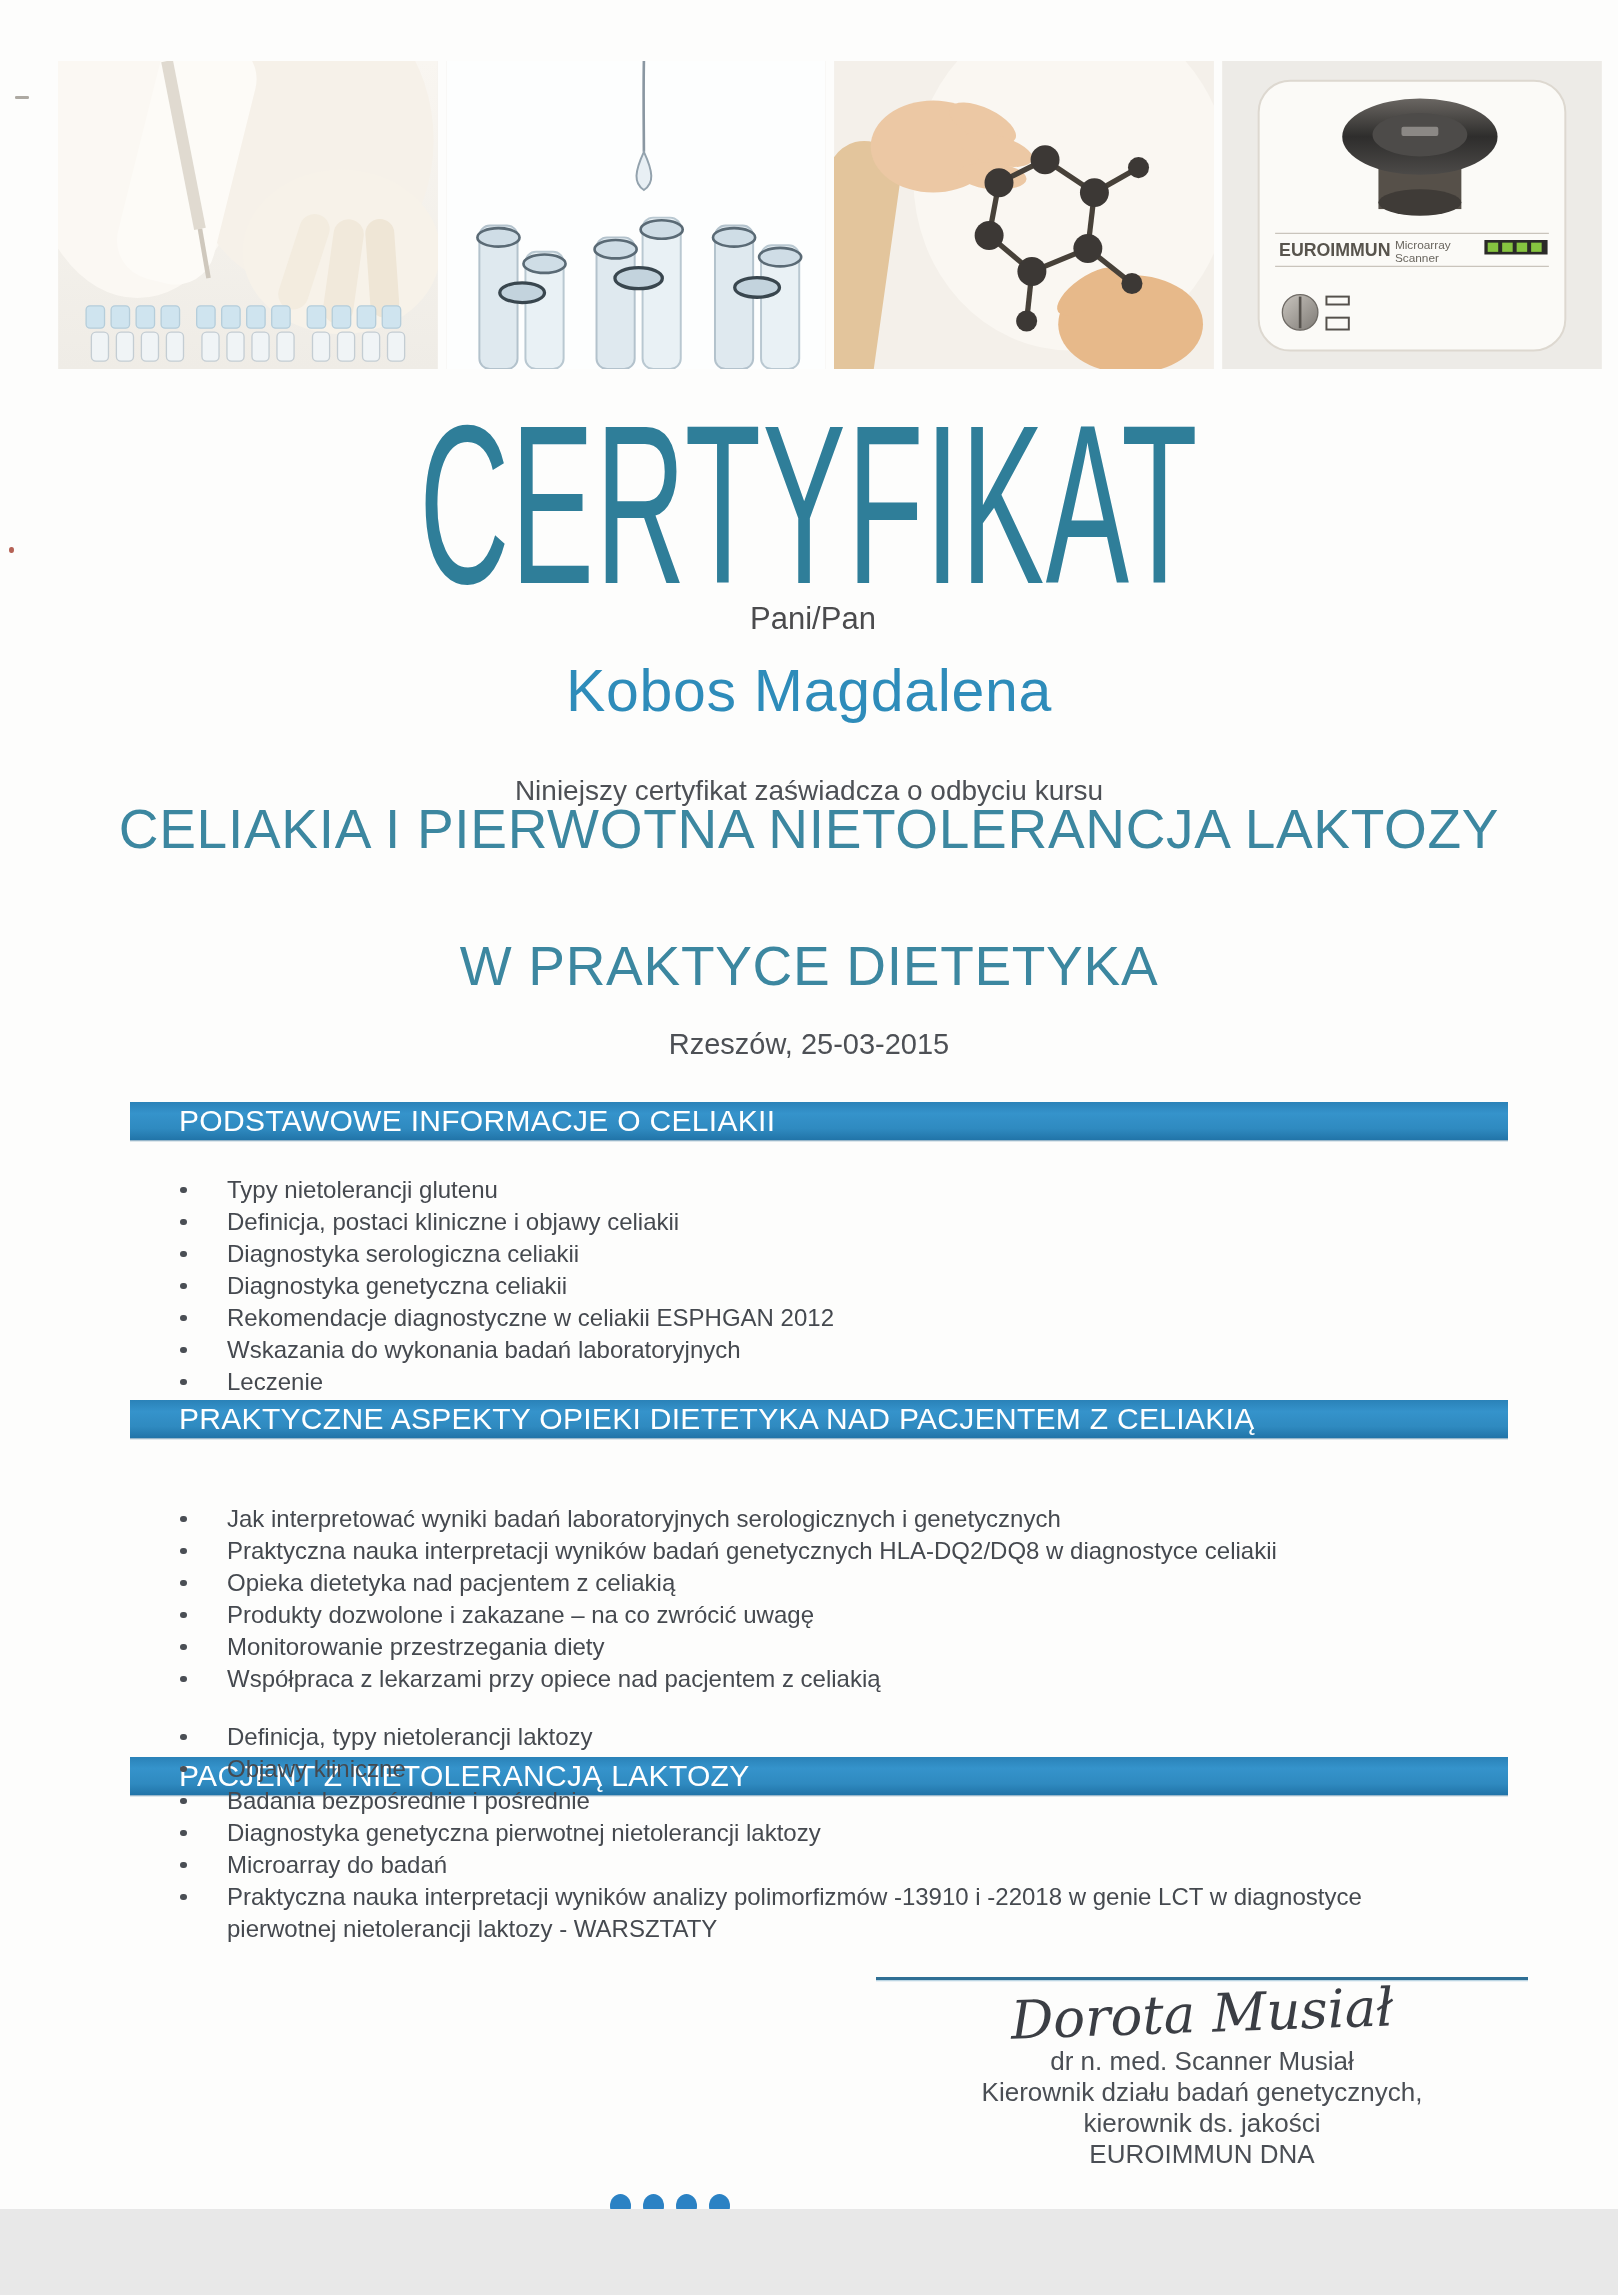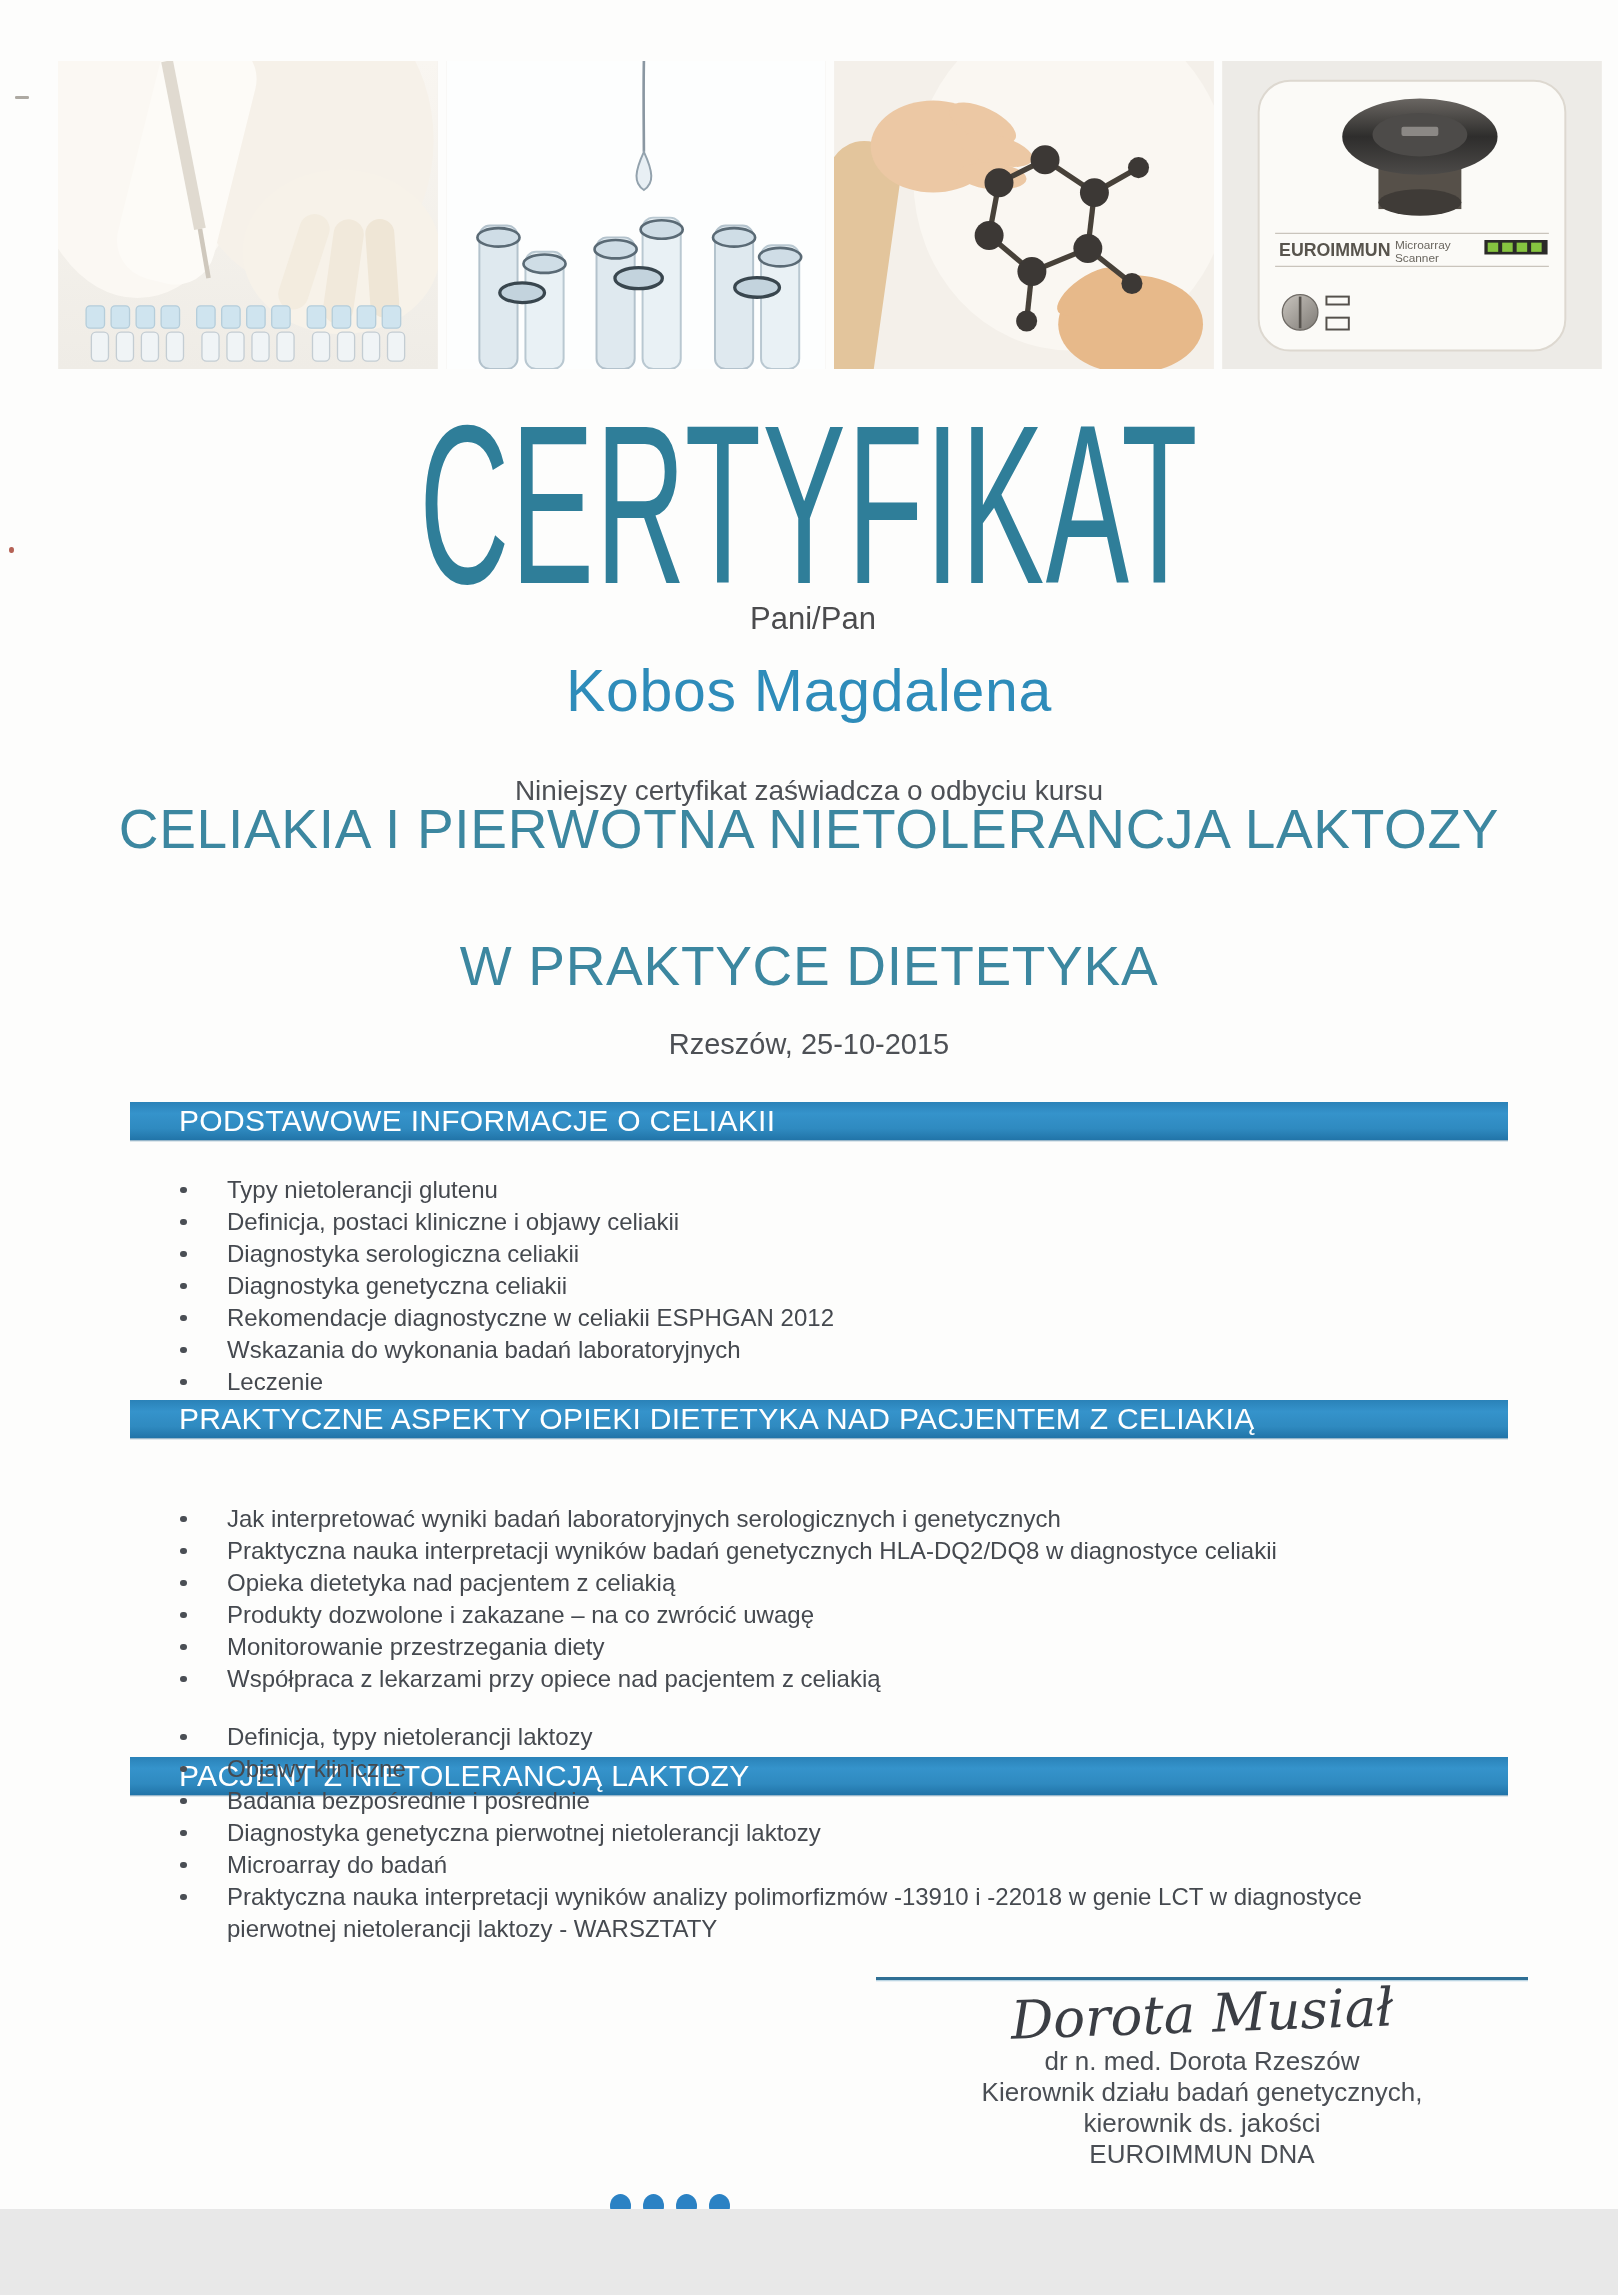--- a/index.html
+++ b/index.html
@@ -293,21 +293,21 @@
       </svg>
     </div>
   </div>
 
   <div class="cert-title">CERTYFIKAT</div>
   <div class="salutation">Pani/Pan</div>
   <div class="recipient">Kobos Magdalena</div>
   <div class="statement">Niniejszy certyfikat zaświadcza o odbyciu kursu</div>
   <div class="course-line l1">CELIAKIA I PIERWOTNA NIETOLERANCJA LAKTOZY</div>
   <div class="course-line l2">W PRAKTYCE DIETETYKA</div>
-  <div class="place-date">Rzeszów, 25-10-2015</div>
+  <div class="place-date">Rzeszów, 25-03-2015</div>
 
   <div class="section-bar bar1">PODSTAWOWE INFORMACJE O CELIAKII</div>
   <ul class="bullets list1">
     <li>Typy nietolerancji glutenu</li>
     <li>Definicja, postaci kliniczne i objawy celiakii</li>
     <li>Diagnostyka serologiczna celiakii</li>
     <li>Diagnostyka genetyczna celiakii</li>
     <li>Rekomendacje diagnostyczne w celiakii ESPHGAN 2012</li>
     <li>Wskazania do wykonania badań laboratoryjnych</li>
     <li>Leczenie</li>
@@ -329,21 +329,21 @@
     <li>Objawy kliniczne</li>
     <li>Badania bezpośrednie i pośrednie</li>
     <li>Diagnostyka genetyczna pierwotnej nietolerancji laktozy</li>
     <li>Microarray do badań</li>
     <li>Praktyczna nauka interpretacji wyników analizy polimorfizmów -13910 i -22018 w genie LCT w diagnostyce pierwotnej nietolerancji laktozy - WARSZTATY</li>
   </ul>
 
   <div class="sig-line"></div>
   <div class="sig-script">Dorota Musiał</div>
   <div class="sig-block">
-    <div>dr n. med. Dorota Rzeszów</div>
+    <div>dr n. med. Scanner Musiał</div>
     <div>Kierownik działu badań genetycznych,</div>
     <div>kierownik ds. jakości</div>
     <div>EUROIMMUN DNA</div>
   </div>
 
   <div class="logo">
     <div class="logo-dots">
       <i style="left:0px;top:0px"></i>
         <i style="left:33px;top:0px"></i>
         <i style="left:66px;top:0px"></i>

